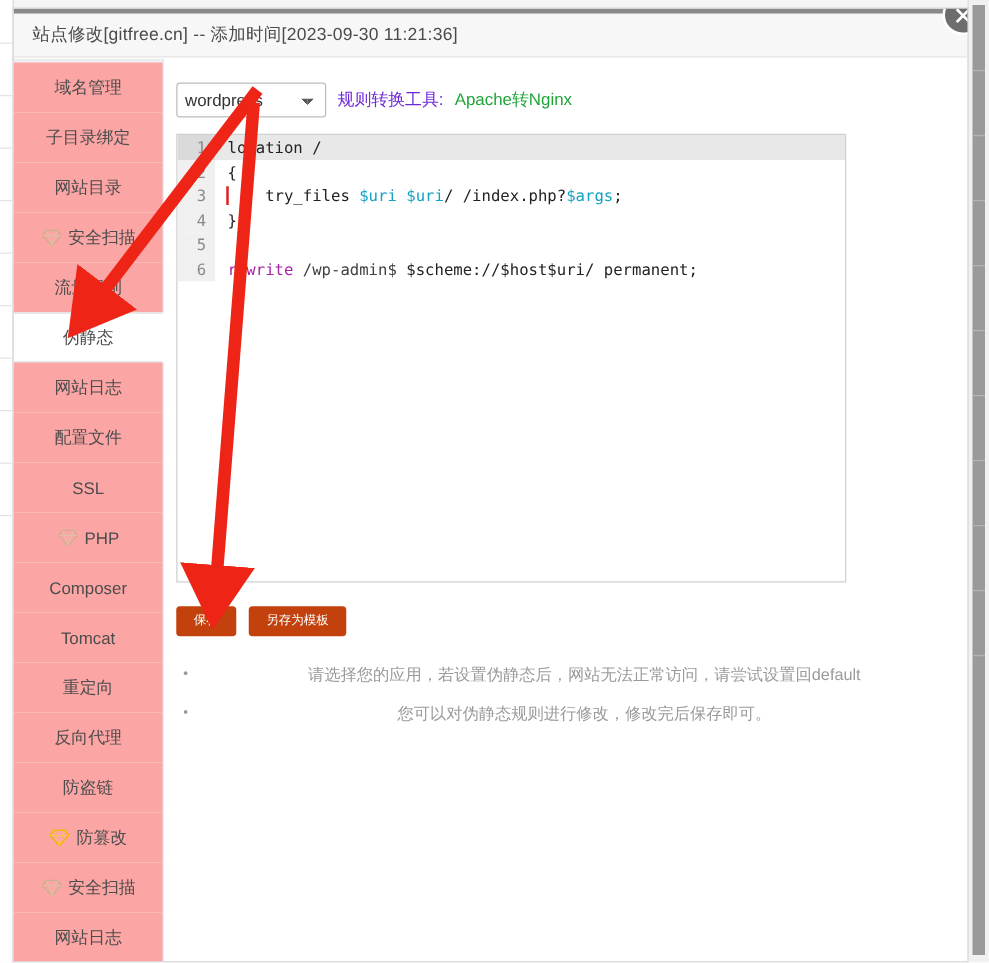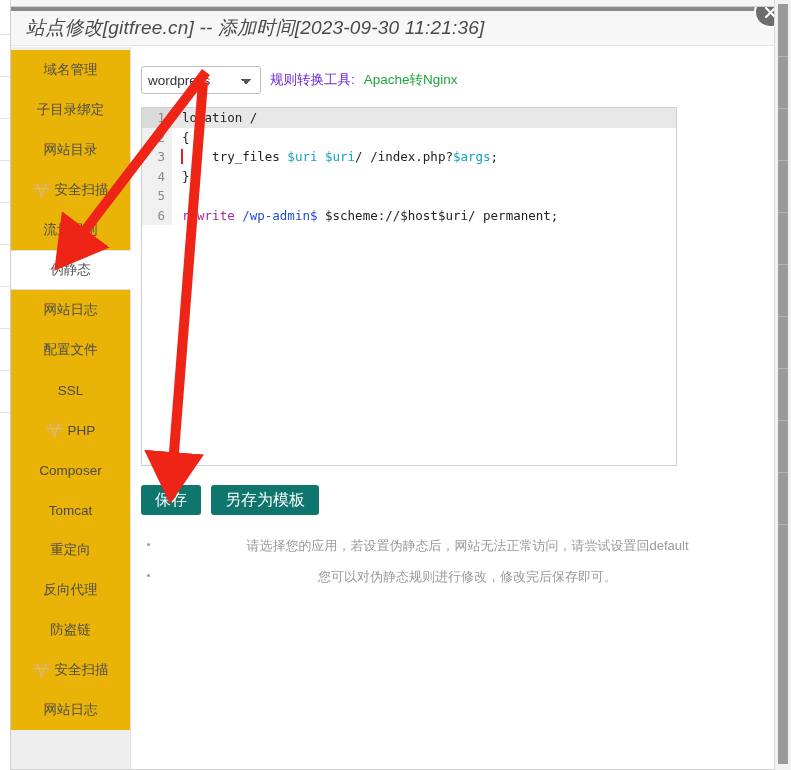--- a/index.html
+++ b/index.html
@@ -83,25 +83,24 @@
     width: 100%;
     height: 35px;
     background: #f7f7f7;
     border-bottom: 1px solid #e6e6e6;
     box-sizing: border-box;
     display: flex;
     align-items: center;
     padding-left: 15px;
   }
   .dialog-title {
-    font-size: 19px;
+    font-size: 14px;
     color: #4a4a4a;
     letter-spacing: .2px;
     white-space: nowrap;
-    font-style: italic;
   }
   .close-btn {
     position: absolute;
     right: -12px; top: -11px;
     width: 32px; height: 32px;
     border-radius: 50%;
     background: #6d6d6d;
     border: 2px solid #ffffff;
     box-sizing: border-box;
     cursor: pointer;
@@ -131,21 +130,21 @@
   }
   .side-item {
     height: 40px;
     display: flex;
     align-items: center;
     justify-content: center;
     gap: 5px;
     font-size: 13.5px;
     color: #4c4c4c;
     cursor: pointer;
-    background: #eab308;
+    background: #fca5a5;
     box-sizing: border-box;
     position: relative;
   }
   .side-item.active {
     background: #ffffff;
     border-top: 1px solid #e0e0e0;
     border-bottom: 1px solid #e0e0e0;
     margin-right: -1px;
     border-right: 1px solid #ffffff;
   }
@@ -245,40 +244,40 @@
   }
   .gutter-fill {
     position: absolute;
     left: 0; top: 0;
     width: 30px; bottom: 0;
     background: #f0f0f0;
     z-index: -1;
   }
   .tok-var { color: #14a2c4; }
   .tok-kw  { color: #a626a4; }
-  .tok-str { color: #1d4ed8; }
+  .tok-str { color: #404040; }
   .caret {
     display: inline-block;
     width: 2px;
     height: 15px;
     background: #e02020;
     vertical-align: -3px;
     margin: 0 -1px;
   }
 
   
   .btn-row {
     display: flex;
     gap: 10px;
     margin: 19px 0 0 4px;
   }
   .btn {
-    background: #0f766e;
+    background: #c2410c;
     color: #ffffff;
-    font-size: 16px;
+    font-size: 10px;
     font-family: Liberation Sans, sans-serif;
     border: none;
     border-radius: 3px;
     padding: 7px 14px;
     cursor: pointer;
     line-height: 1;
   }
 
   
   .notes {
@@ -408,20 +407,29 @@
       </div>
 
       <div class="side-item">
         <span class="side-label">反向代理</span>
       </div>
 
       <div class="side-item">
         <span class="side-label">防盗链</span>
       </div>
 
+      <div class="side-item">
+        <span class="gem">
+          <svg viewBox="0 0 20 18" width="17" height="15">
+            <path d="M4.5 1.5 H15.5 L19 6.5 L10 16.5 L1 6.5 Z" fill="none" stroke="#f2b705" stroke-width="1.4"></path>
+            <path d="M1 6.5 H19 M4.5 1.5 L7 6.5 L10 16.5 M15.5 1.5 L13 6.5 L10 16.5" fill="none" stroke="#f6c842" stroke-width="0.9"></path>
+          </svg>
+        </span>
+        <span class="side-label">防篡改</span>
+      </div>
 
       <div class="side-item">
         <span class="gem">
           <svg viewBox="0 0 20 18" width="17" height="15">
             <path d="M4.5 1.5 H15.5 L19 6.5 L10 16.5 L1 6.5 Z" fill="none" stroke="#c9b089" stroke-width="1.2"></path>
             <path d="M1 6.5 H19 M4.5 1.5 L7 6.5 L10 16.5 M15.5 1.5 L13 6.5 L10 16.5" fill="none" stroke="#d9c6a6" stroke-width="0.8"></path>
           </svg>
         </span>
         <span class="side-label">安全扫描</span>
       </div>

